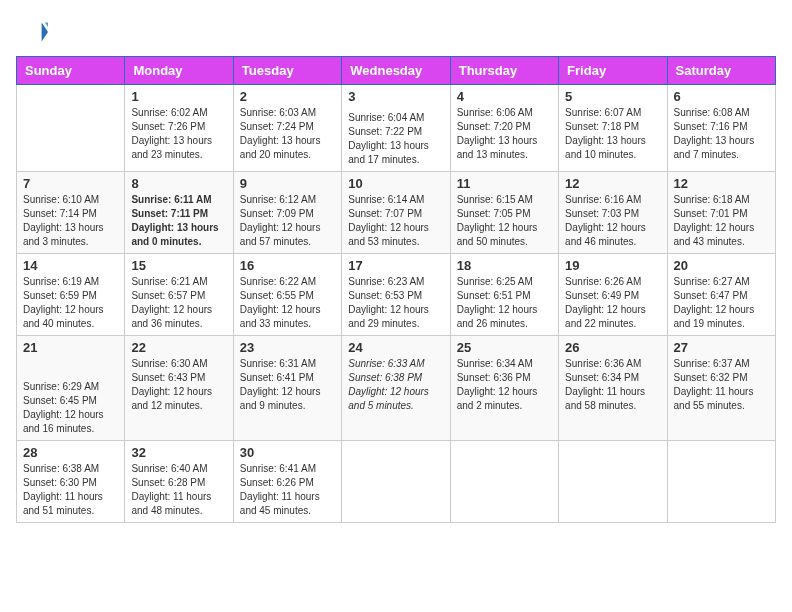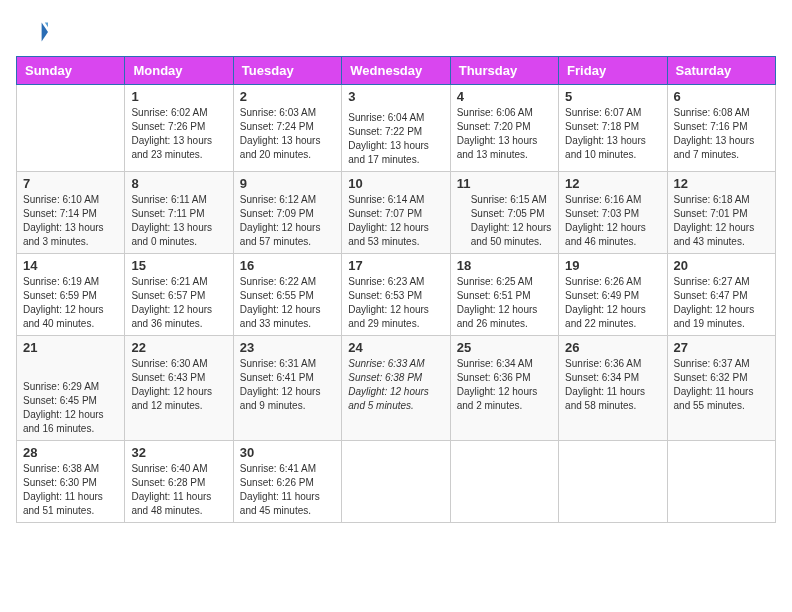--- a/index.html
+++ b/index.html
@@ -167,42 +167,42 @@
       <tr>
         <td>
           <span class="day-number">7</span>
           <div class="day-info" style="white-space: pre-line;">Sunrise: 6:10 AM
 Sunset: 7:14 PM
 Daylight: 13 hours
 and 3 minutes.</div>
         </td>
         <td>
           <span class="day-number">8</span>
-          <div class="day-info" style="white-space: pre-line;">Sunrise: 6:11 AM
+          <div class="day-info" style="white-space: pre-line; font-weight: bold;">Sunrise: 6:11 AM
 Sunset: 7:11 PM
 Daylight: 13 hours
 and 0 minutes.</div>
         </td>
         <td>
           <span class="day-number">9</span>
           <div class="day-info" style="white-space: pre-line;">Sunrise: 6:12 AM
 Sunset: 7:09 PM
 Daylight: 12 hours
 and 57 minutes.</div>
         </td>
         <td>
           <span class="day-number">10</span>
           <div class="day-info" style="white-space: pre-line;">Sunrise: 6:14 AM
 Sunset: 7:07 PM
 Daylight: 12 hours
 and 53 minutes.</div>
         </td>
         <td>
           <span class="day-number">11</span>
-          <div class="day-info" style="white-space: pre-line; margin-left: 14px;">Sunrise: 6:15 AM
+          <div class="day-info" style="white-space: pre-line;">Sunrise: 6:15 AM
 Sunset: 7:05 PM
 Daylight: 12 hours
 and 50 minutes.</div>
         </td>
         <td>
           <span class="day-number">12</span>
           <div class="day-info" style="white-space: pre-line;">Sunrise: 6:16 AM
 Sunset: 7:03 PM
 Daylight: 12 hours
 and 46 minutes.</div>

